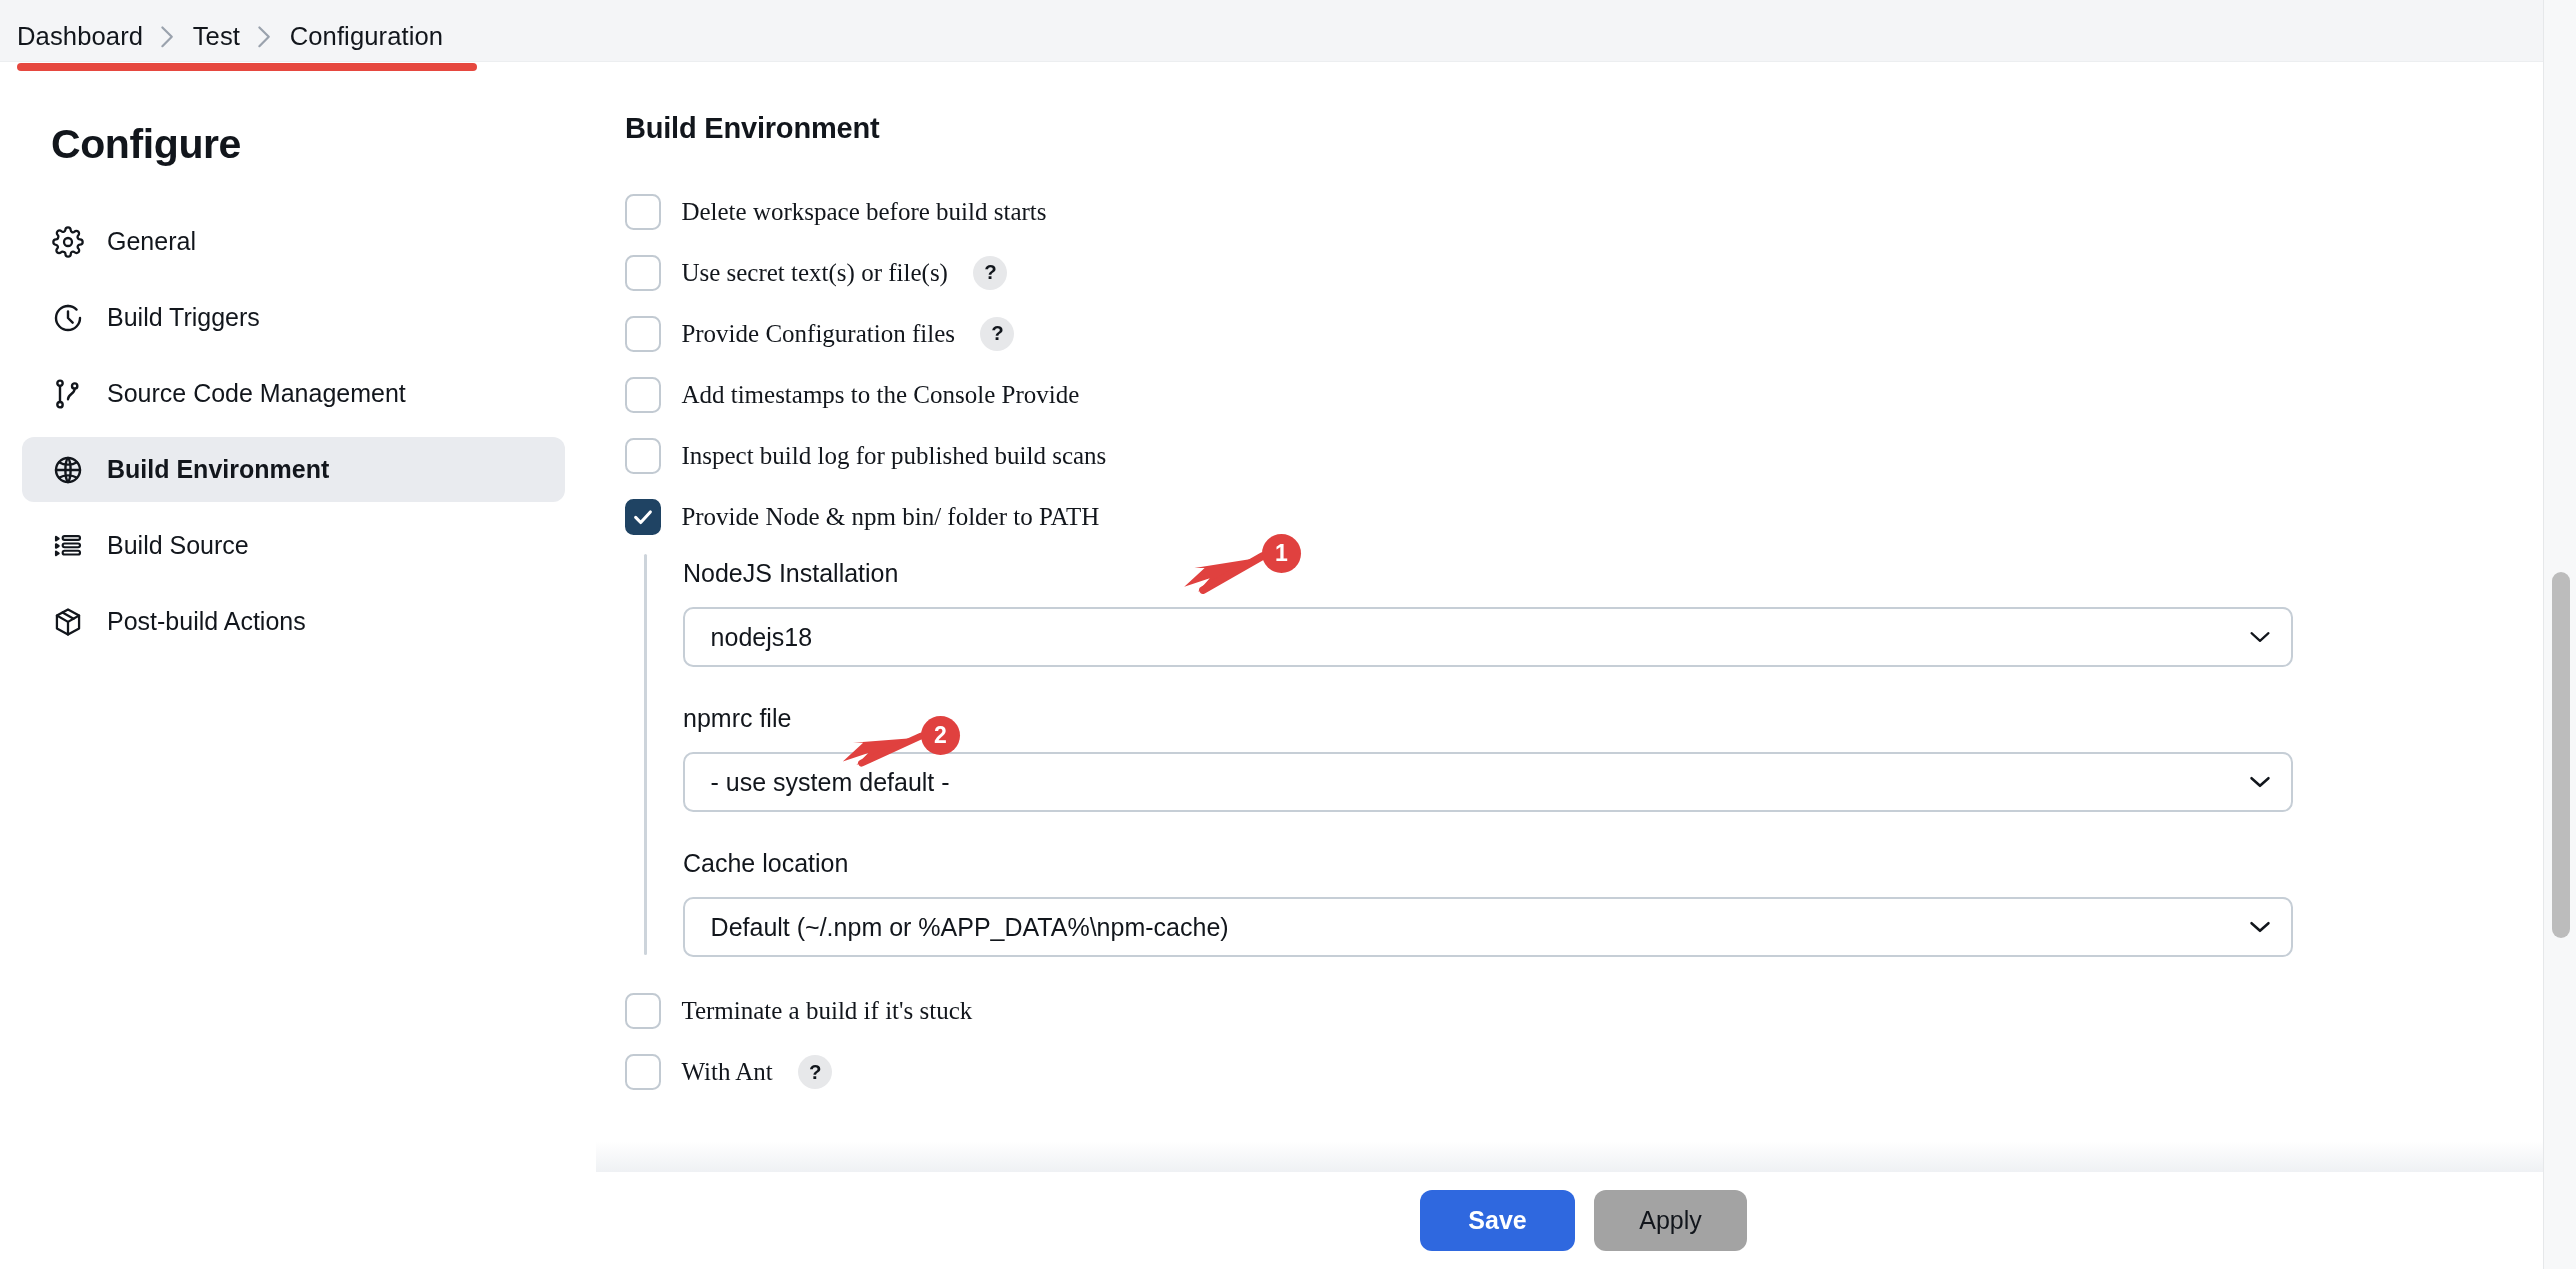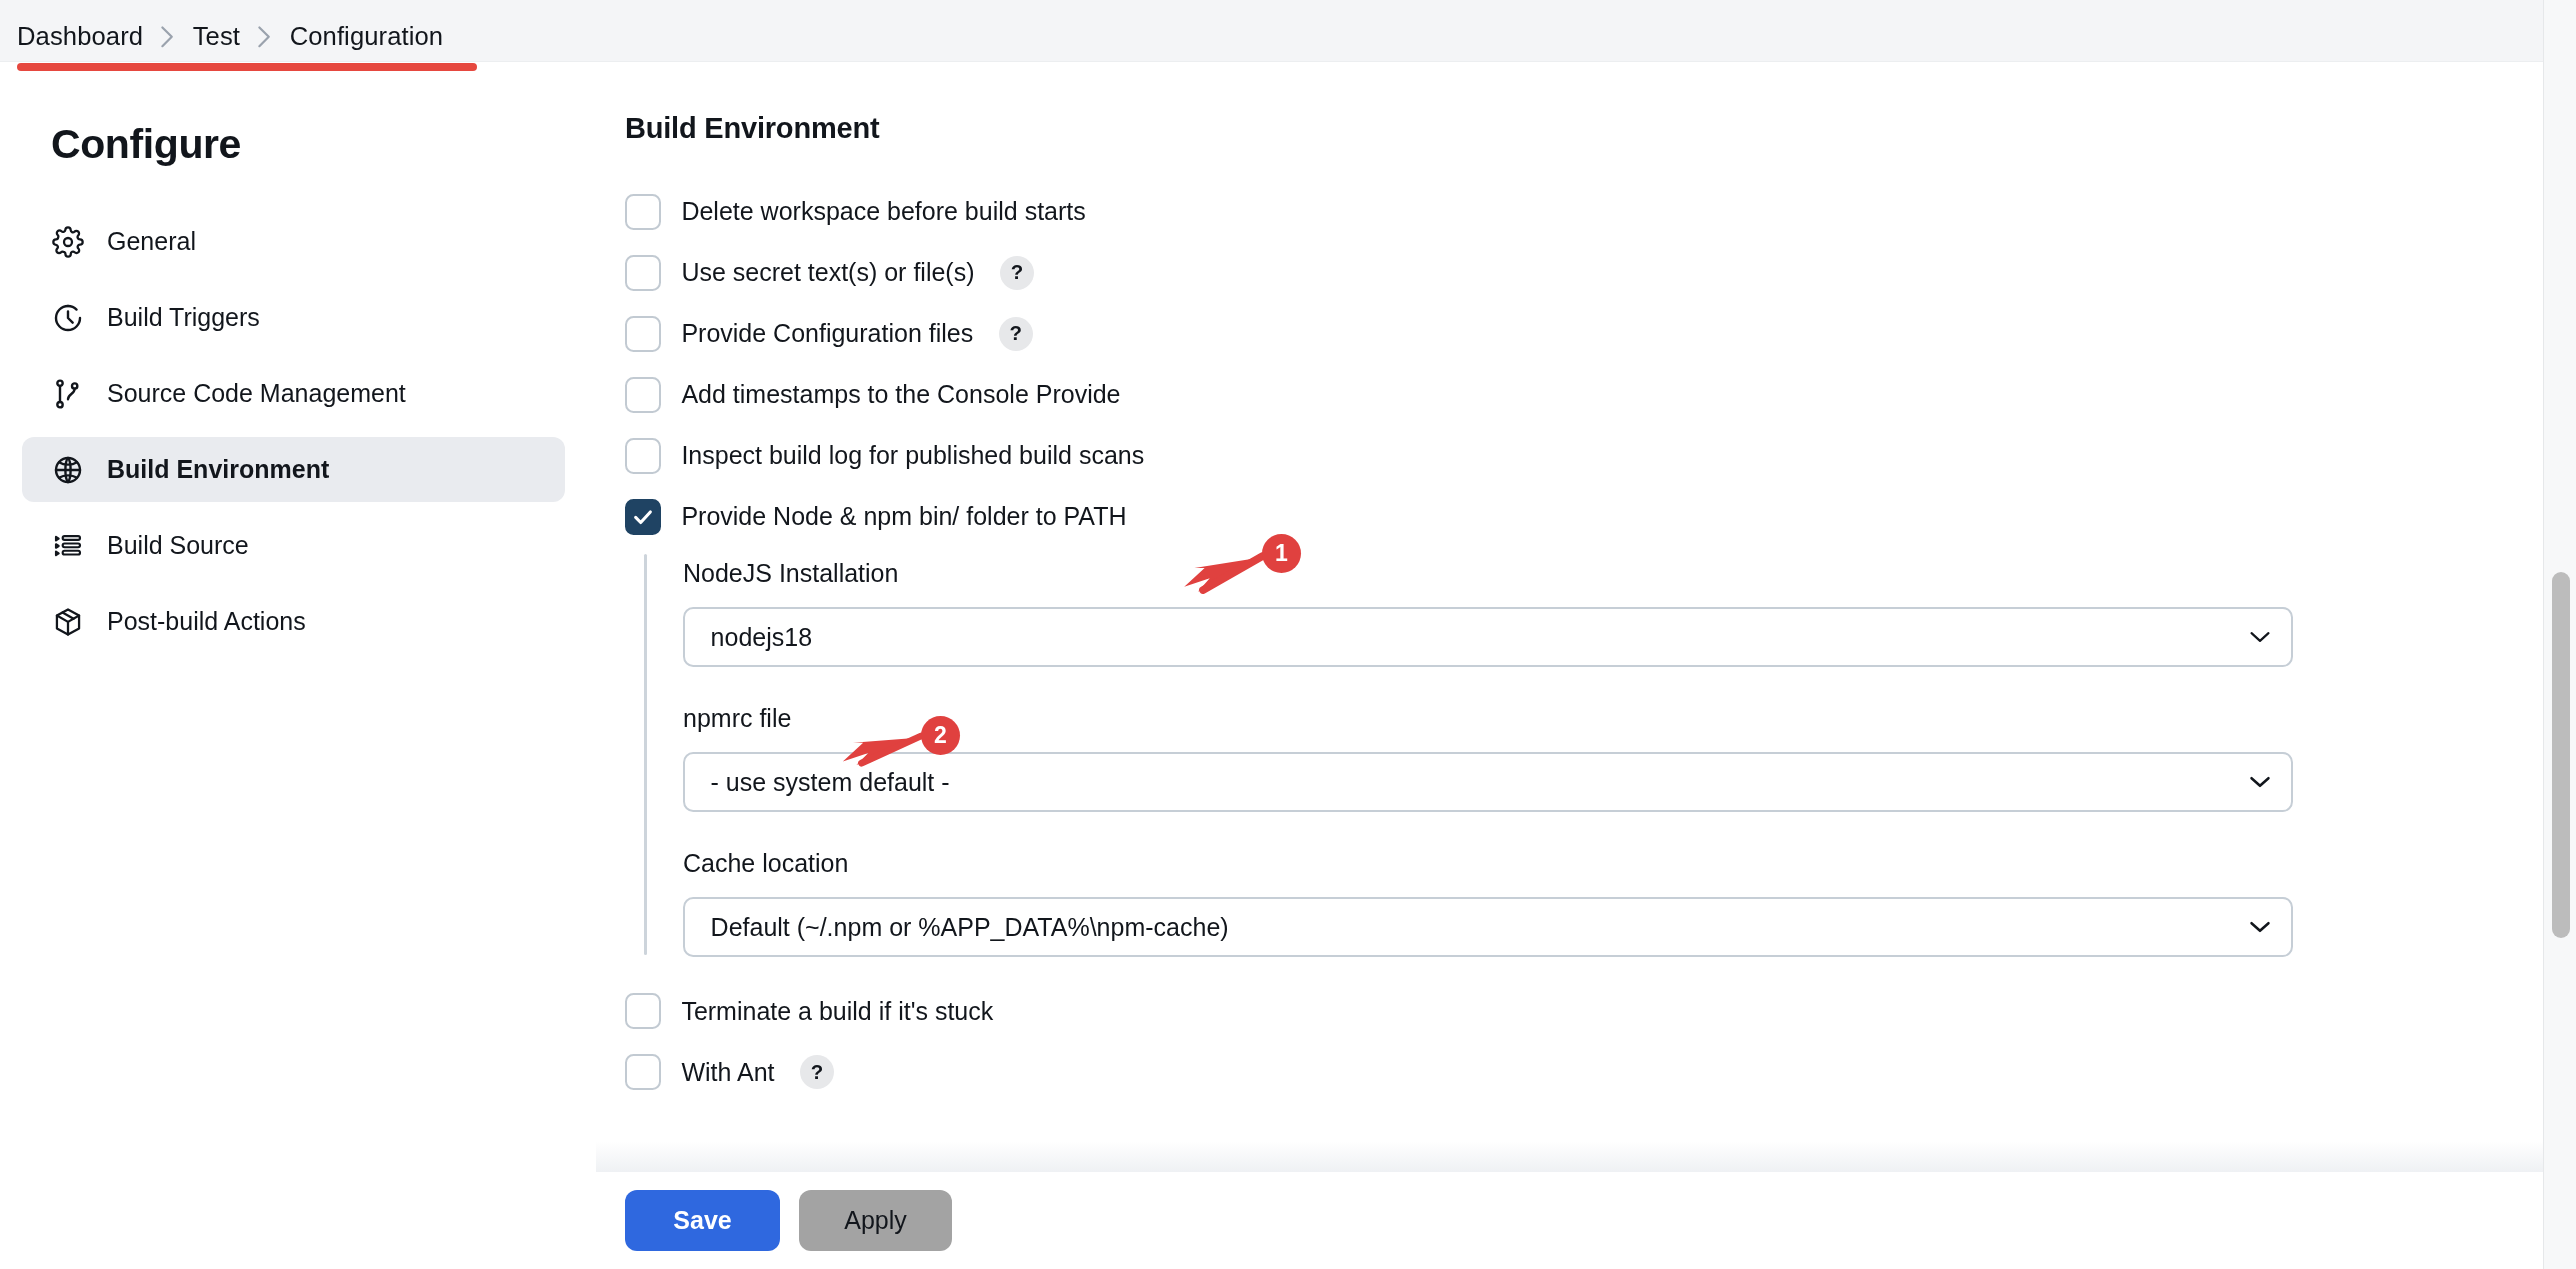--- a/index.html
+++ b/index.html
@@ -161,20 +161,21 @@
   .cbox.checked {
     background: #1f4363;
     border-color: #1f4363;
   }
   .cbox .tick { display: none; }
   .cbox.checked .tick { display: block; }
   .check-label {
     font-size: 25px;
     color: #12161c;
     white-space: nowrap;
+    font-family: Liberation Serif, serif;
   }
   .help-badge {
     width: 34px;
     height: 34px;
     border-radius: 50%;
     background: #e7e8ea;
     color: #12161c;
     font-size: 20.4px;
     font-weight: 700;
     display: flex;
@@ -275,20 +276,21 @@
     position: absolute;
     left: 596px;
     top: 1172px;
     width: 1946px;
     height: 97px;
     background: #ffffff;
     display: flex;
     align-items: center;
     padding-left: 29px;
     gap: 19px;
+    justify-content: center;
   }
   .btn {
     height: 61px;
     border-radius: 12px;
     font-size: 25px;
     font-weight: 600;
     display: flex;
     align-items: center;
     justify-content: center;
     cursor: pointer;

